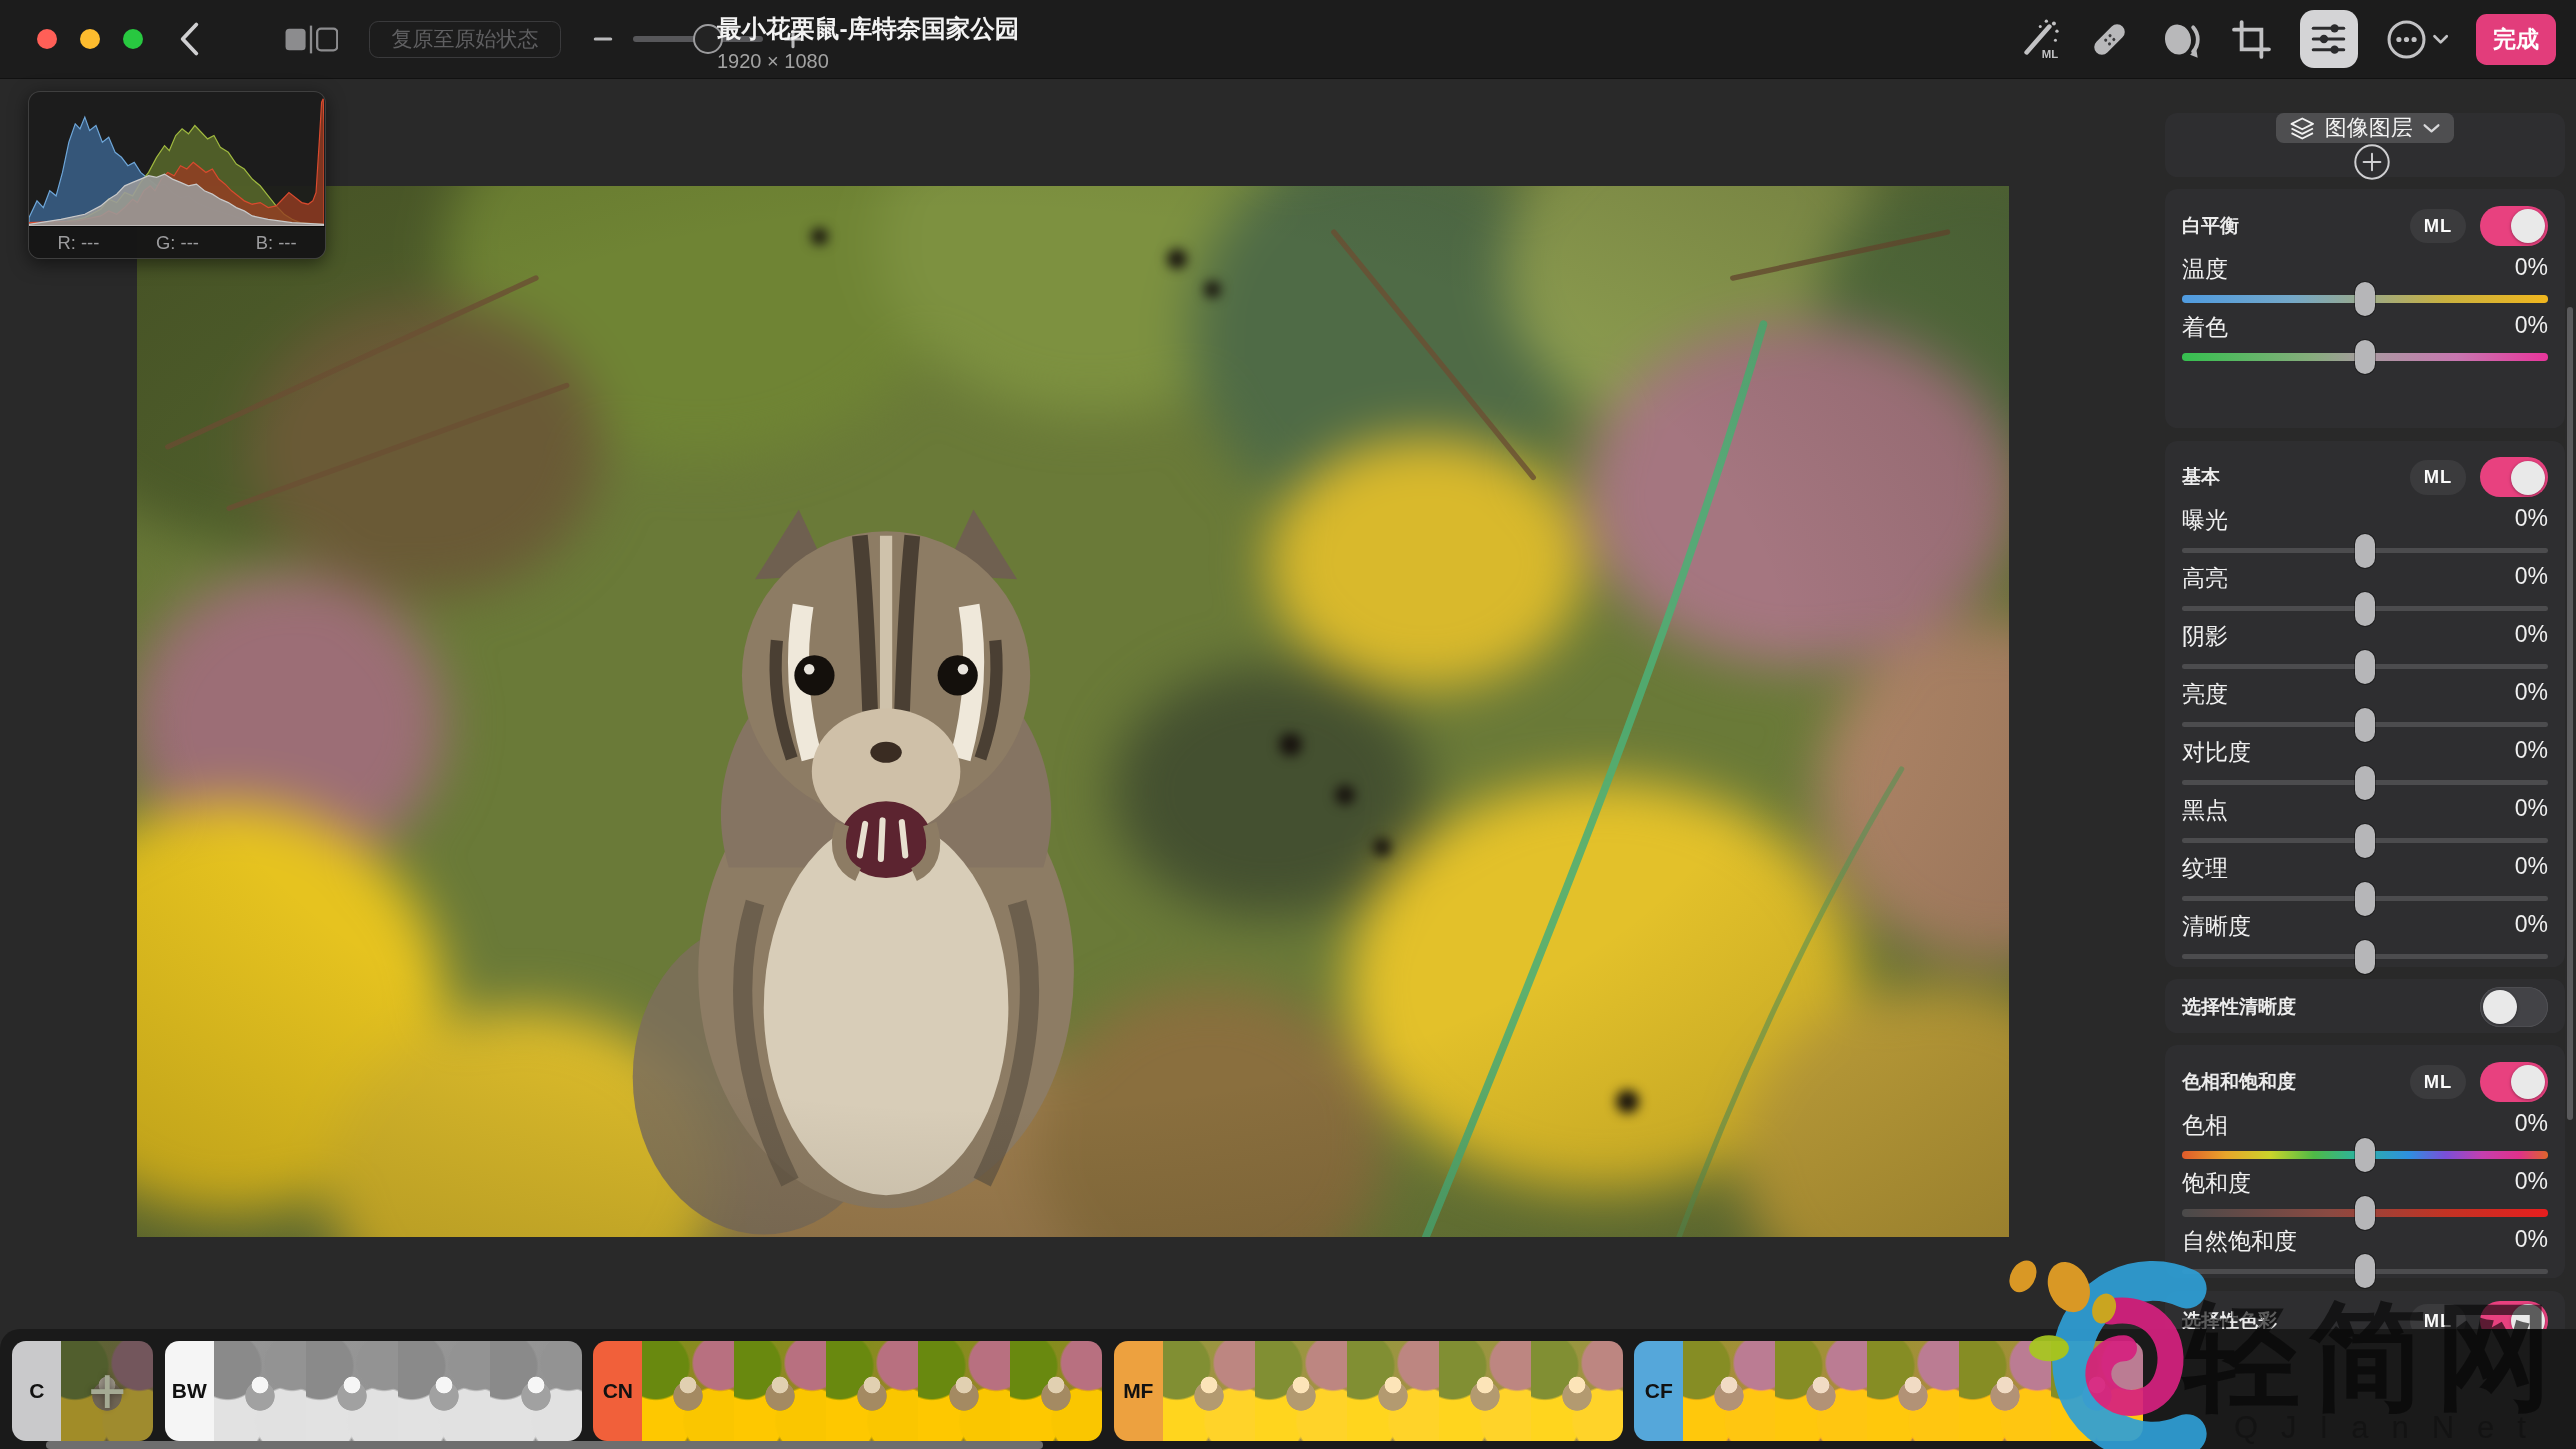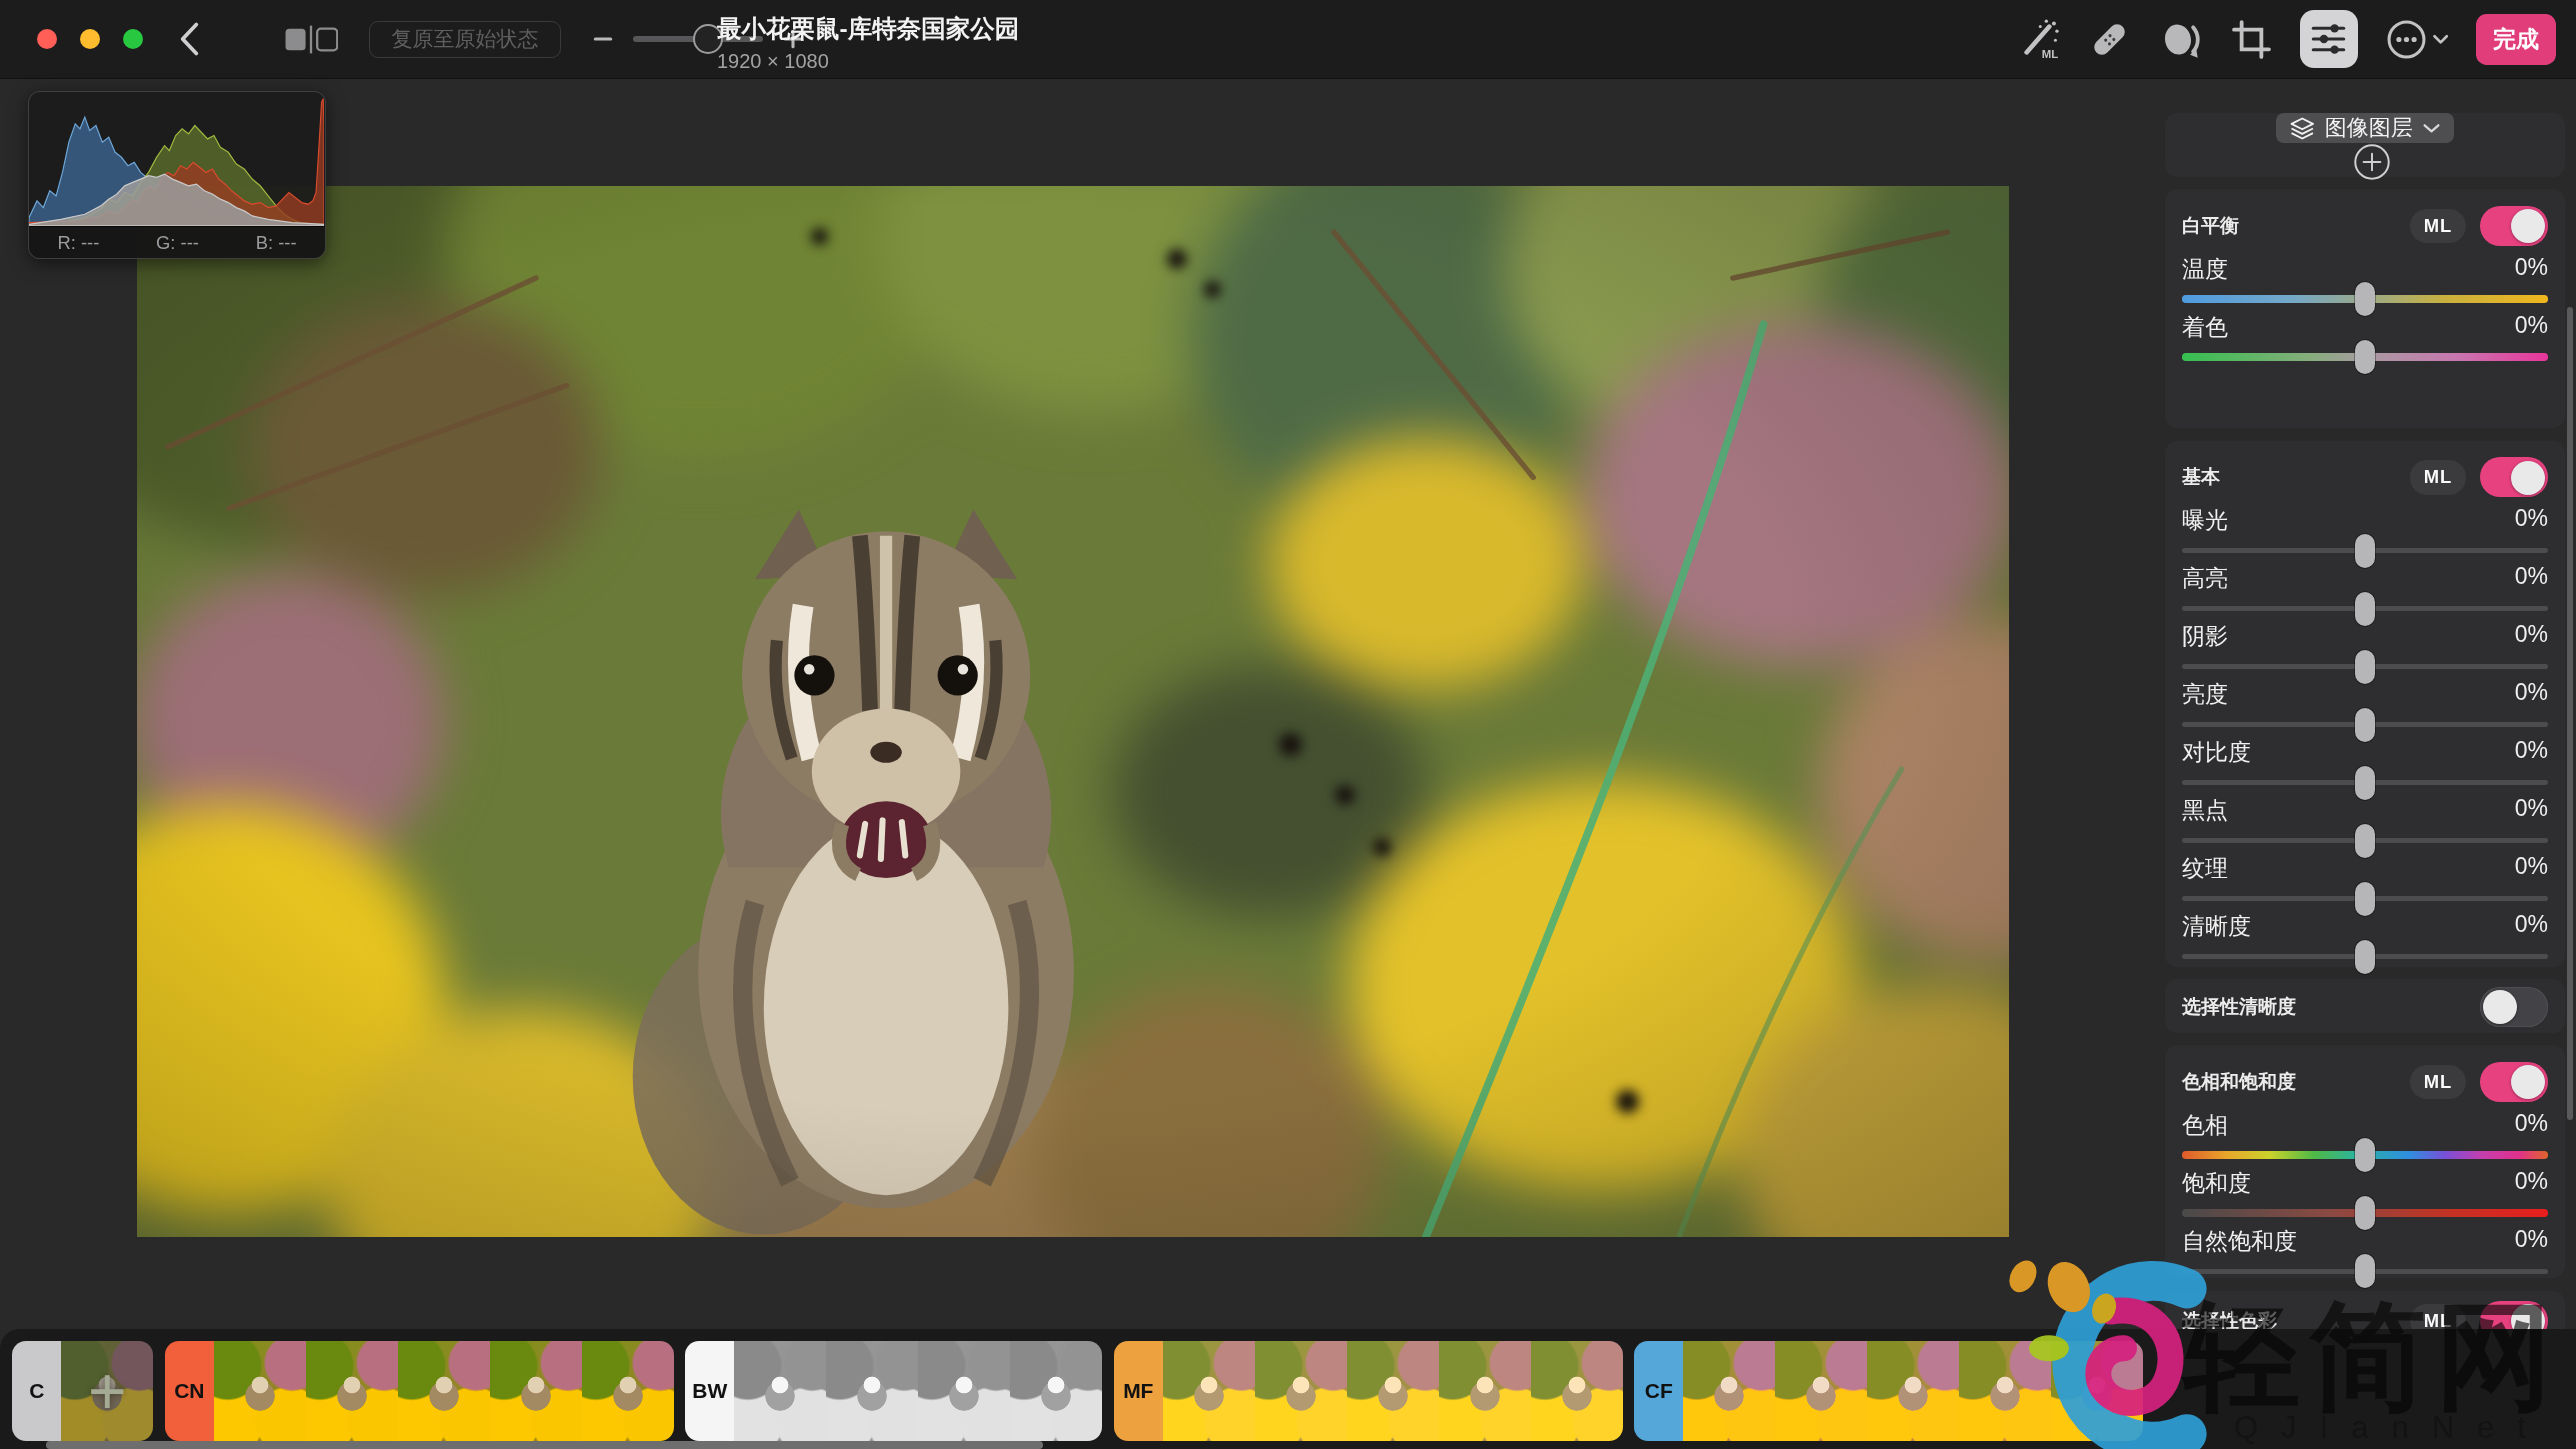--- a/index.html
+++ b/index.html
@@ -528,33 +528,33 @@
 
   <div class="filmstrip">
     <div class="groups">
       <div class="pgroup">
         <div class="ptab tab-c">C</div>
         <div class="thumbp f-c">
             <span class="plusov">+</span>
           </div>
       </div>
       <div class="pgroup">
+        <div class="ptab tab-bw">BW</div>
+        <div class="thumbp f-bw"></div>
+        <div class="thumbp f-bw"></div>
+        <div class="thumbp f-bw"></div>
+        <div class="thumbp f-bw"></div>
+      </div>
+      <div class="pgroup">
         <div class="ptab tab-cn">CN</div>
         <div class="thumbp f-cn"></div>
         <div class="thumbp f-cn"></div>
         <div class="thumbp f-cn"></div>
         <div class="thumbp f-cn"></div>
         <div class="thumbp f-cn"></div>
-      </div>
-      <div class="pgroup">
-        <div class="ptab tab-bw">BW</div>
-        <div class="thumbp f-bw"></div>
-        <div class="thumbp f-bw"></div>
-        <div class="thumbp f-bw"></div>
-        <div class="thumbp f-bw"></div>
       </div>
       <div class="pgroup">
         <div class="ptab tab-mf">MF</div>
         <div class="thumbp f-mf"></div>
         <div class="thumbp f-mf"></div>
         <div class="thumbp f-mf"></div>
         <div class="thumbp f-mf"></div>
         <div class="thumbp f-mf"></div>
       </div>
       <div class="pgroup">

